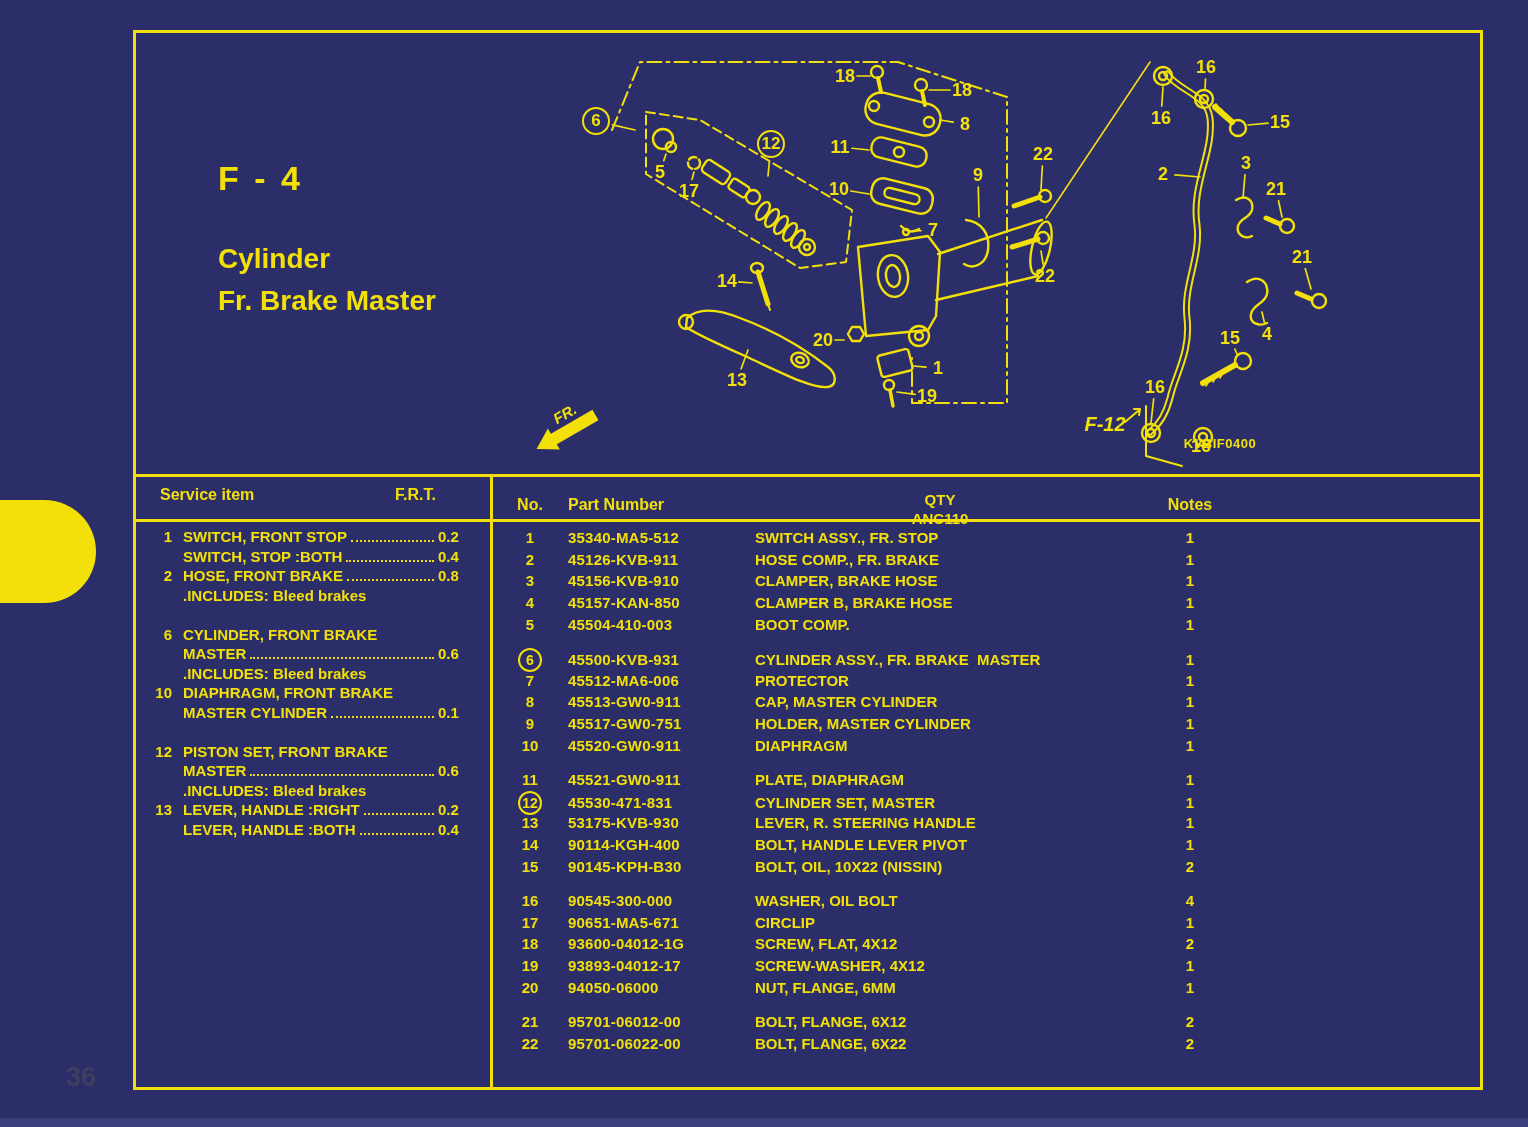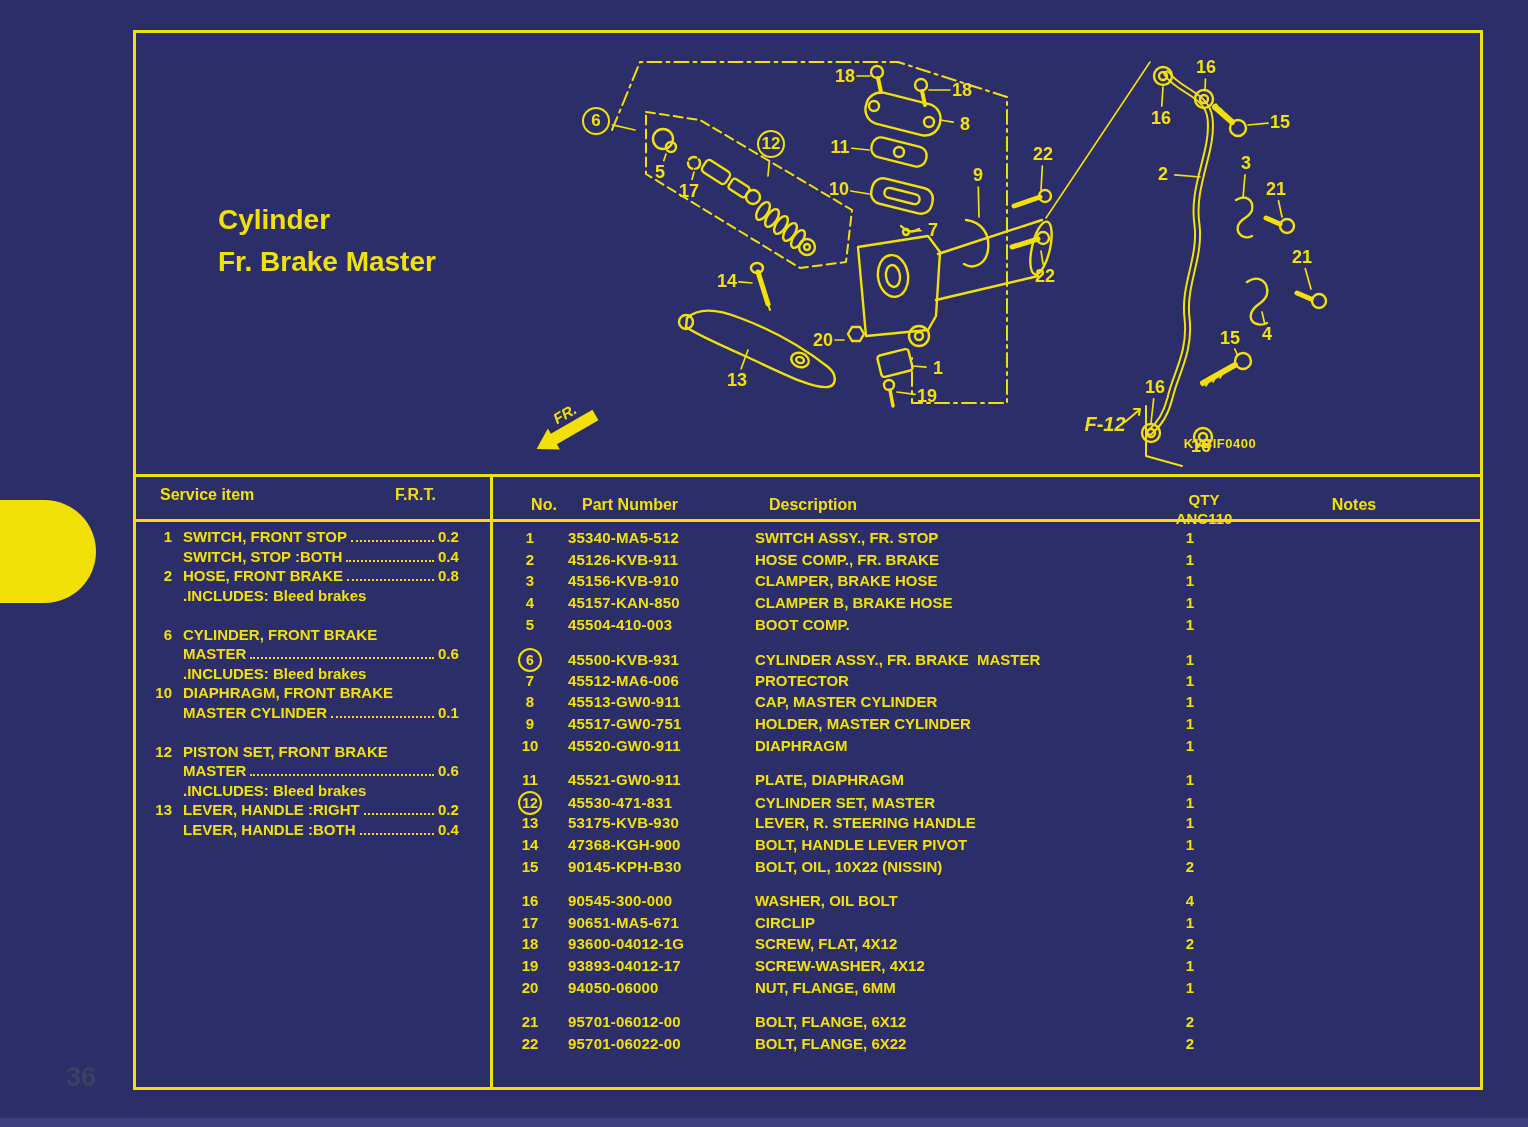--- a/index.html
+++ b/index.html
@@ -60,21 +60,21 @@
   
   .hline{position:absolute;left:0;width:100%;height:3px;background:var(--y);}
   .hline.h1{top:441px;}
   .hline.h2{top:486px;}
   .vline{position:absolute;top:441px;bottom:0;width:3px;background:var(--y);left:354px;}
   
   .svc-head{position:absolute;left:9px;top:441px;width:345px;height:45px;font-weight:700;font-size:16px;}
   .svc-head .h-item{position:absolute;left:15px;top:12px;}
   .svc-head .h-frt{position:absolute;left:250px;top:12px;}
   .pt-head{
-    position:absolute;left:383px;top:441px;width:960px;height:61px;
+    position:absolute;left:369px;top:441px;width:960px;height:61px;
     display:grid;grid-template-columns:50px 190px 390px 110px 190px;
     font-weight:700;font-size:16px;align-items:center;
   }
   .pt-head .h-no{text-align:center;}
   .pt-head .h-part{padding-left:13px;}
   .pt-head .h-desc{padding-left:10px;}
   .pt-head .h-qty{text-align:center;line-height:19px;font-size:15px;margin-top:9px;}
   .pt-head .h-notes{text-align:center;}
   
   .svc-rows{position:absolute;left:9px;top:494px;width:327px;font-size:15px;font-weight:700;}
@@ -105,20 +105,21 @@
 </head>
 <body>
 
 <div class="edge-tab"></div>
 <div class="page-num">36</div>
 <div class="bottom-band"></div>
 
 <div class="frame">
 
   <div class="title-block">
+    <div class="title-code">F - 4</div>
     <div class="title-name">
       <div>Cylinder</div>
       <div>Fr. Brake Master</div>
     </div>
   </div>
 
   <svg class="diagram" viewBox="133 30 1350 444">
     <g stroke="var(--y)" fill="none" stroke-width="2.4" stroke-linecap="round" stroke-linejoin="round">
 
       <g stroke-width="2" stroke-dasharray="14 5 3 5">
@@ -299,21 +300,20 @@
   <div class="vline"></div>
 
   <div class="svc-head">
     <span class="h-item">Service item</span>
     <span class="h-frt">F.R.T.</span>
   </div>
 
   <div class="pt-head">
     <span class="h-no">No.</span>
     <span class="h-part">Part Number</span>
-    <span class="h-desc">Description</span>
     <span class="h-qty">
       <span>QTY</span><br>
       <span>ANC110</span>
     </span>
     <span class="h-notes">Notes</span>
   </div>
 
   <div class="svc-rows" id="svc-rows">
       <div class="s-row">
         <span class="s-no">1</span>
@@ -483,21 +483,21 @@
       </div>
       <div class="p-row">
         <span class="p-no">13</span>
         <span class="p-part">53175-KVB-930</span>
         <span class="p-desc">LEVER, R. STEERING HANDLE</span>
         <span class="p-qty">1</span>
         <span class="p-notes"></span>
       </div>
       <div class="p-row">
         <span class="p-no">14</span>
-        <span class="p-part">47368-KGH-900</span>
+        <span class="p-part">90114-KGH-400</span>
         <span class="p-desc">BOLT, HANDLE LEVER PIVOT</span>
         <span class="p-qty">1</span>
         <span class="p-notes"></span>
       </div>
       <div class="p-row">
         <span class="p-no">15</span>
         <span class="p-part">90145-KPH-B30</span>
         <span class="p-desc">BOLT, OIL, 10X22 (NISSIN)</span>
         <span class="p-qty">2</span>
         <span class="p-notes"></span>

